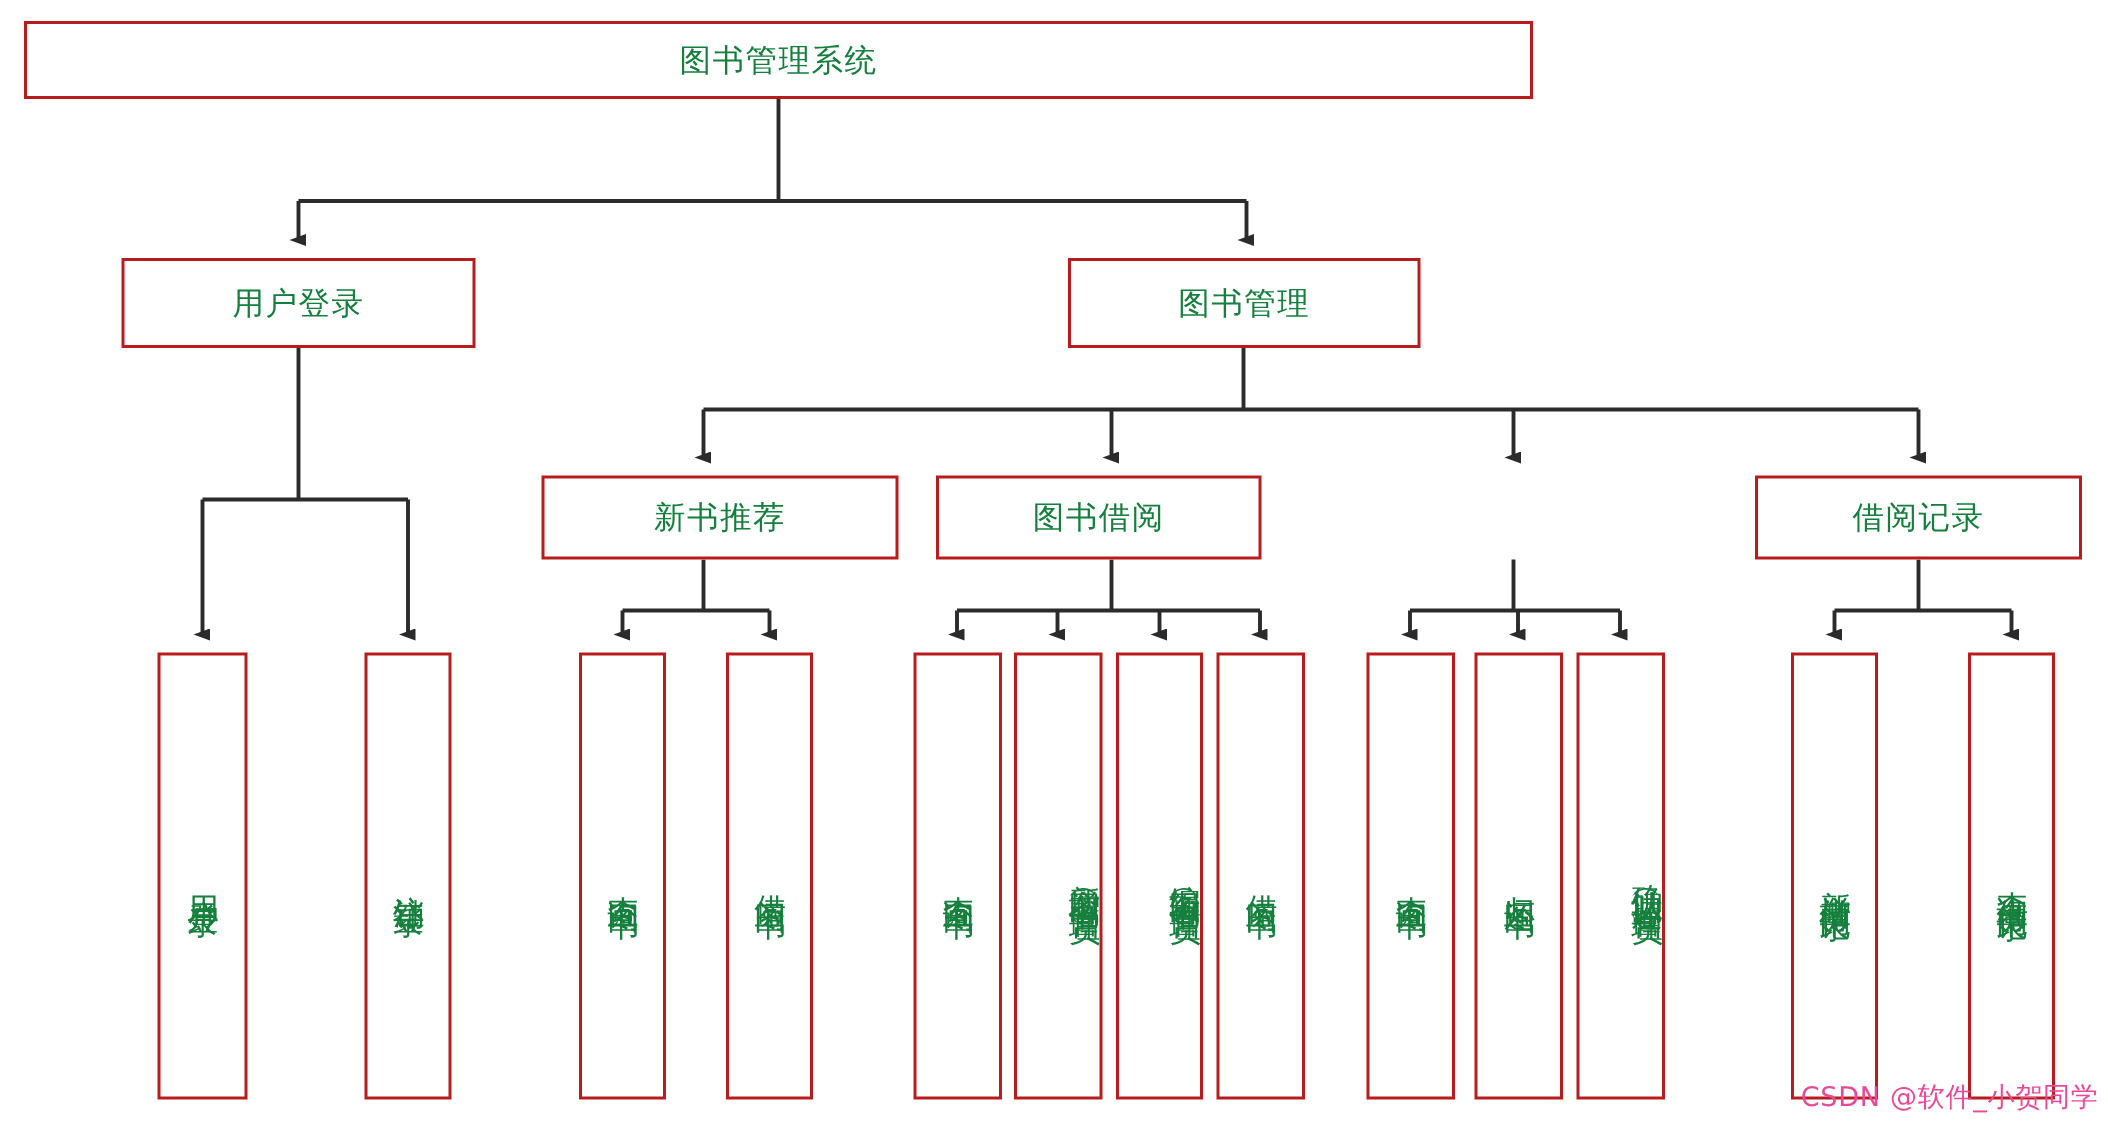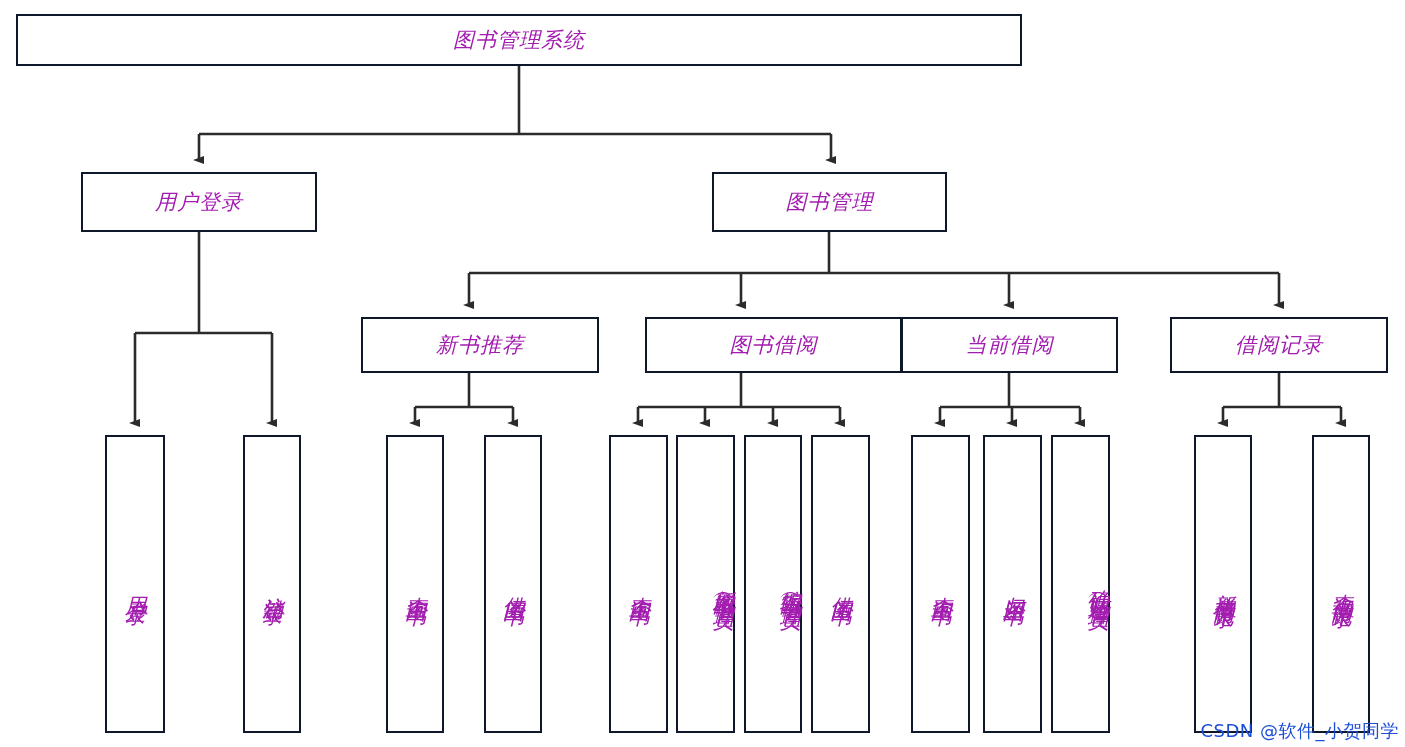--- a/index.html
+++ b/index.html
@@ -5,28 +5,27 @@
   html,body{margin:0;padding:0;background:#ffffff;}
   body{
     font-family:"DejaVu Sans","Liberation Sans",sans-serif;
     width:1405px;height:747px;overflow:hidden;position:relative;
   }
   #stage{position:absolute;left:0;top:0;width:1405px;height:747px;}
   svg.lines{position:absolute;left:0;top:0;width:1405px;height:747px;pointer-events:none;}
   .node{
     position:absolute;
     box-sizing:border-box;
-    border:2px solid #0f172a;
+    border:2px solid #b91c1c;
     background:#ffffff;
     display:flex;
     align-items:center;
     justify-content:center;
-    color:#a21caf;
+    color:#15803d;
     z-index:2;
-    font-style:italic;
   }
   .node.h{
     font-size:21px;
     letter-spacing:1px;
   }
   .node.v{
     writing-mode:vertical-rl;
     text-orientation:upright;
     font-size:21px;
     letter-spacing:3px;
@@ -40,21 +39,21 @@
     text-orientation:upright;
     display:block;
     text-align:center;
   }
   .node.v.top > span{margin-top:0;}
   .watermark{
     position:absolute;
     right:6px;
     bottom:4px;
     font-size:18px;
-    color:#1d4ed8;
+    color:#ec4899;
     white-space:nowrap;
     z-index:5;
     letter-spacing:0.5px;
   }
 </style>
 </head>
 <body>
 
 <div id="stage">
 
@@ -115,25 +114,22 @@
   <div class="node h" style="left:81px;top:172px;width:236px;height:60px;">
     <span>用户登录</span>
   </div>
   <div class="node h" style="left:712px;top:172px;width:235px;height:60px;">
     <span>图书管理</span>
   </div>
 
   <div class="node h" style="left:361px;top:317px;width:238px;height:56px;">
     <span>新书推荐</span>
   </div>
-  <div class="node h" style="left:645px;top:317px;width:257px;height:56px;">
+  <div class="node h" style="left:624px;top:317px;width:217px;height:56px;">
     <span>图书借阅</span>
-  </div>
-  <div class="node h" style="left:901px;top:317px;width:217px;height:56px;">
-    <span>当前借阅</span>
   </div>
   <div class="node h" style="left:1170px;top:317px;width:218px;height:56px;text-align:right;">
     <span>借阅记录</span>
   </div>
 
   <div class="node v" style="left:105px;top:435px;width:60px;height:298px;">
     <span>用户登录</span>
   </div>
   <div class="node v" style="left:243px;top:435px;width:58px;height:298px;">
     <span>注销登录</span>

